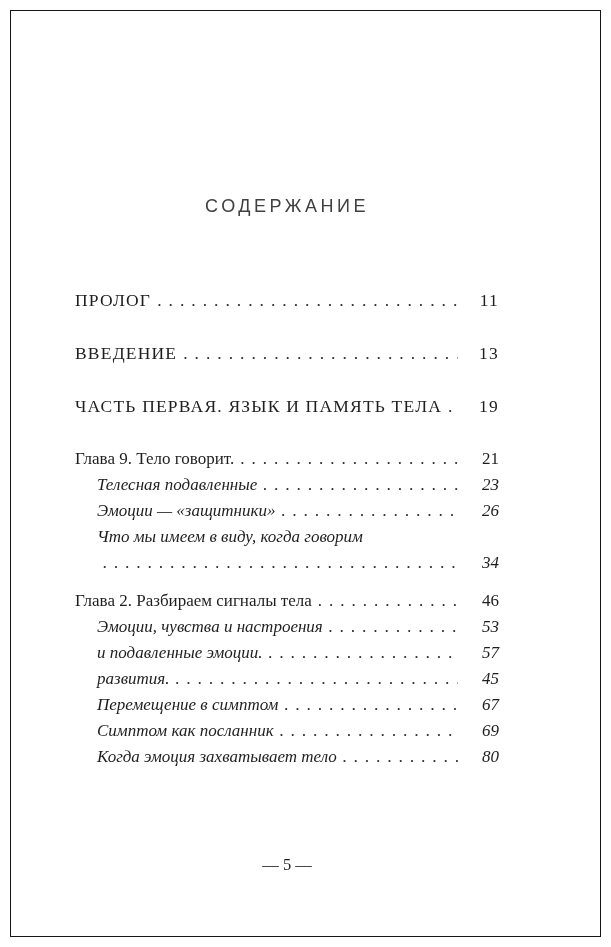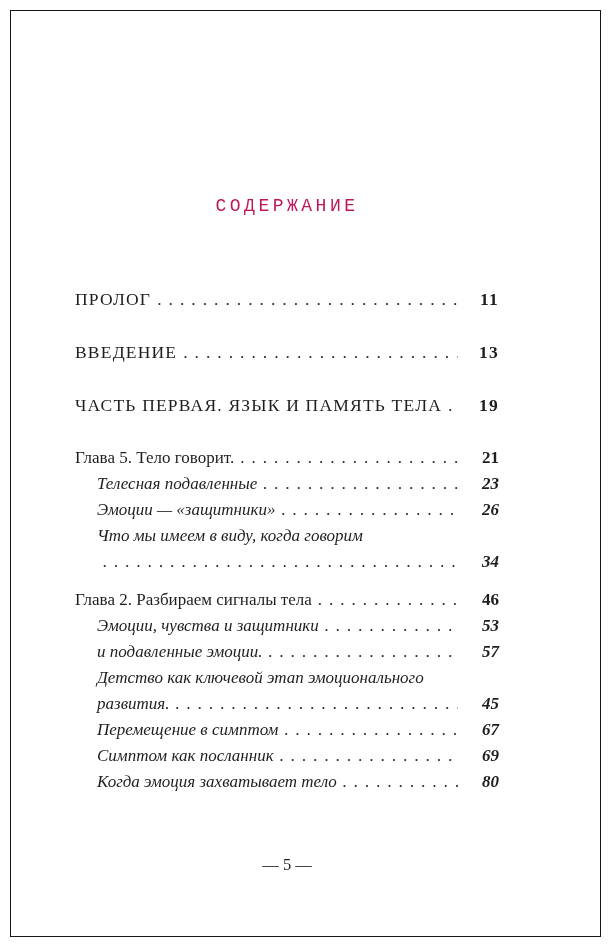--- a/index.html
+++ b/index.html
@@ -19,25 +19,25 @@
     pointer-events:none;
   }
   .content {
     position:absolute;
     left:75px; right:112px; top:0; bottom:0;
     padding-top:196px;
     box-sizing:border-box;
   }
   .title {
     text-align:center;
-    font-family:Liberation Mono, monospace;
+    font-family:Liberation Sans, sans-serif;
     font-size:18px;
     font-weight:400;
     letter-spacing:3.5px;
-    color:#be185d;
+    color:#404040;
   }
   .toc {
     margin-top:70px;
     font-size:17px;
     line-height:26px;
   }
   .row {
     display:flex;
     align-items:center;
   }
@@ -49,21 +49,20 @@
     white-space:nowrap;
     letter-spacing:7px;
     padding-left:6px;
     color:#2a2a2a;
   }
   .pg {
     flex:0 0 auto;
     min-width:26px;
     text-align:right;
     margin-left:15px;
-    font-weight:bold;
   }
   .part {
     font-size:17.5px;
     letter-spacing:1.2px;
     margin-bottom:27px;
   }
   .chapter { margin-top:0; }
   .gap-before { margin-top:12px; }
   .sub { padding-left:22px; font-style:italic; }
   .sub .preline { white-space:nowrap; }
@@ -99,21 +98,21 @@
         <span class="pg">13</span>
       </div>
 
       <div class="row part">
         <span class="txt">ЧАСТЬ ПЕРВАЯ. ЯЗЫК И ПАМЯТЬ ТЕЛА</span>
         <span class="leader">....................................................................................................</span>
         <span class="pg">19</span>
       </div>
 
       <div class="row chapter">
-        <span class="txt">Глава 5. Тело говорит.</span>
+        <span class="txt">Глава 9. Тело говорит.</span>
         <span class="leader">....................................................................................................</span>
         <span class="pg">21</span>
       </div>
 
       <div class="row sub">
         <span class="txt">Телесная подавленные</span>
         <span class="leader">....................................................................................................</span>
         <span class="pg">23</span>
       </div>
 
@@ -131,35 +130,34 @@
         </div>
       </div>
 
       <div class="row chapter gap-before">
         <span class="txt">Глава 2. Разбираем сигналы тела</span>
         <span class="leader">....................................................................................................</span>
         <span class="pg">46</span>
       </div>
 
       <div class="row sub">
-        <span class="txt">Эмоции, чувства и защитники</span>
+        <span class="txt">Эмоции, чувства и настроения</span>
         <span class="leader">....................................................................................................</span>
         <span class="pg">53</span>
       </div>
 
       <div class="sub">
         <div class="row">
           <span class="txt">и подавленные эмоции.</span>
           <span class="leader">....................................................................................................</span>
           <span class="pg">57</span>
         </div>
       </div>
 
       <div class="sub">
-        <div class="preline">Детство как ключевой этап эмоционального</div>
         <div class="row">
           <span class="txt">развития.</span>
           <span class="leader">....................................................................................................</span>
           <span class="pg">45</span>
         </div>
       </div>
 
       <div class="row sub">
         <span class="txt">Перемещение в симптом</span>
         <span class="leader">....................................................................................................</span>

